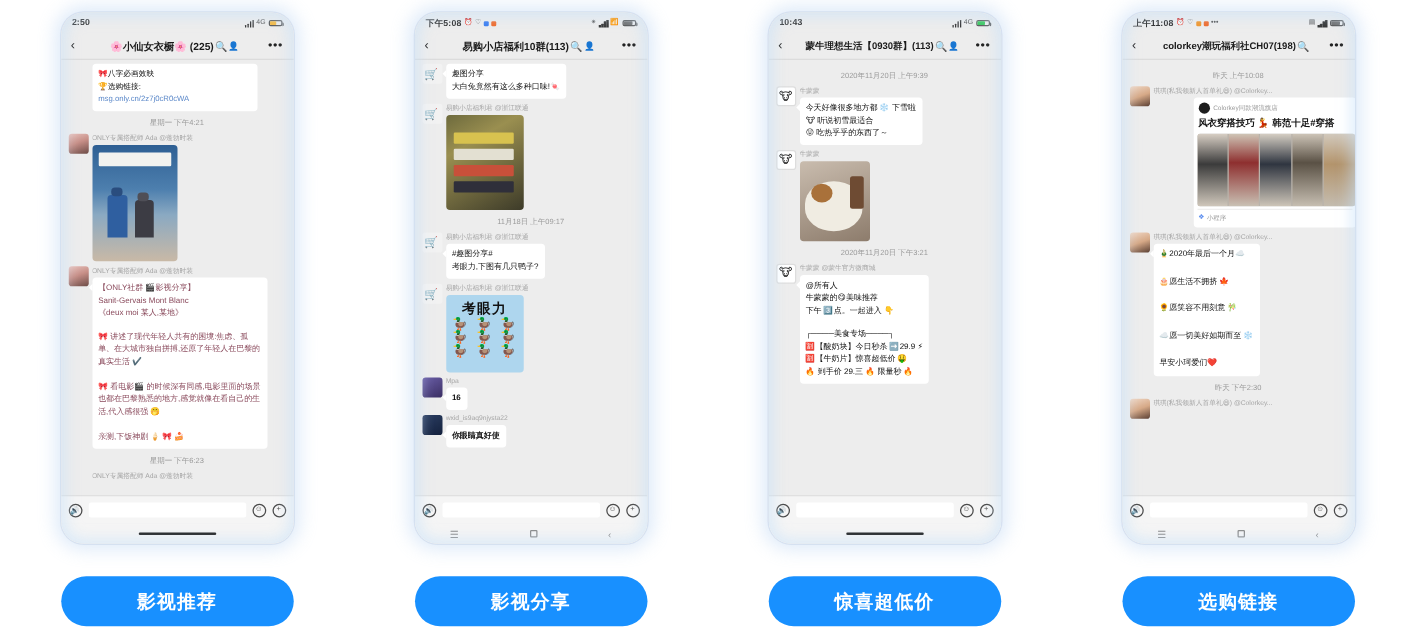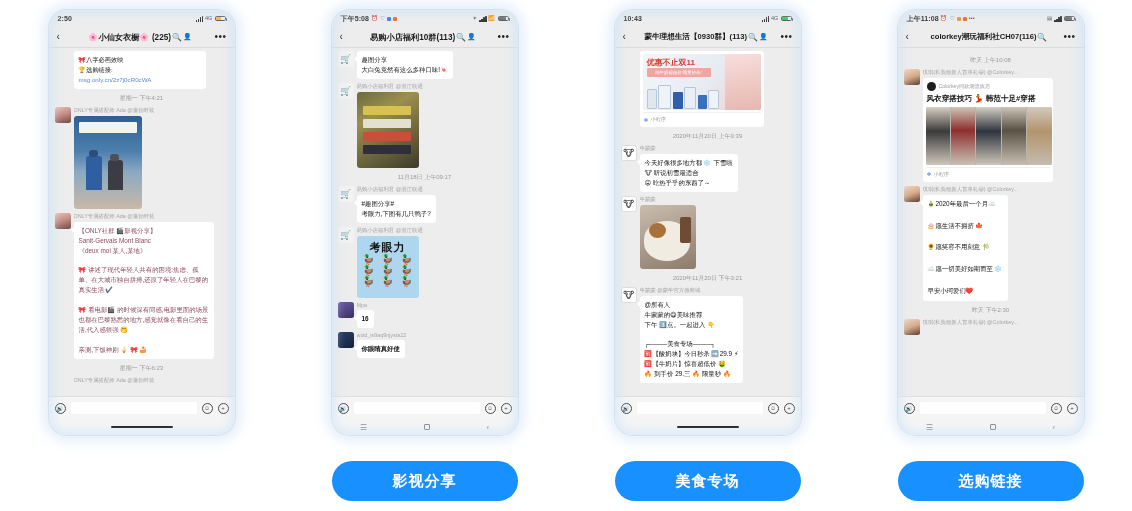--- a/index.html
+++ b/index.html
@@ -127,21 +127,21 @@
   .linkbox {
     background:#fff; border-radius:3px; padding:4px 5px; font-size:6.2px;
     line-height:1.6; color:#111; max-width:132px;
   }
   .linkbox a { color:#5b88c9; text-decoration:none; }
 
   
   .photo { border-radius:3px; overflow:hidden; display:block; }
 
   
-  .mpcard { background:#fff; border-radius:3px; padding:3px; width:124px; }
+  .mpcard { background:#fff; border-radius:3px; padding:3px; width:124px;margin-left:32px; }
   .mp-foot { display:flex; align-items:center; gap:2px; font-size:5.2px; color:#9a9a9a; padding:3px 1px 1px; border-top:.4px solid #efefef; margin-top:2px;}
   .mp-ico { color:#5b8def; font-size:5.5px; }
 
   
   .inputbar {
     height:23px; background:#f5f5f5; border-top:.5px solid #e0e0e0;
     display:flex; align-items:center; gap:5px; padding:0 6px;
   }
   .circ-ico {
     width:11px;height:11px;border-radius:50%;border:.8px solid #4a4a4a;
@@ -267,20 +267,21 @@
           <span class="circ-ico">🔊</span>
           <div class="input-field"></div>
           <span class="circ-ico">☺</span>
           <span class="circ-ico">+</span>
         </div>
         <div class="navbar-ios">
           <div class="home-ind"></div>
         </div>
       </div>
     </div>
+    <button class="pill">影视推荐</button>
   </div>
 
   <div class="column">
     <div class="phone">
       <div class="phone-inner">
 
         <div class="statusbar">
           <div class="sb-left">
             <span class="sb-time">下午5:08</span>
             <span class="sb-ico">⏰</span>
@@ -443,39 +444,20 @@
           <span class="tb-title" style="font-size:7.6px;">
             <span>蒙牛理想生活【0930群】(113)</span>
             <span class="tb-search">🔍</span>
             <span class="tb-people">👤</span>
           </span>
           <span class="tb-more">•••</span>
         </div>
 
         <div class="chat scroll-blur">
 
-          <div class="mpcard" style="margin-left:19px;">
-            <div style="width:118px;height:56px;border-radius:2px;overflow:hidden;position:relative;background:linear-gradient(120deg,#f3f5f8 0%,#e7ecf2 55%,#efc9c3 100%);">
-              <div style="position:absolute;top:3px;left:4px;font-size:8px;font-weight:800;color:#e0342b;">优惠不止双11</div>
-              <div style="position:absolute;top:14px;left:4px;width:64px;height:9px;background:#f2a5a0;border-radius:1px;font-size:4.4px;color:#fff;display:flex;align-items:center;justify-content:center;">纯牛奶超值价!限量秒杀!</div>
-              <div style="position:absolute;bottom:1px;left:4px;display:flex;gap:1.5px;align-items:flex-end;">
-                <span style="width:10px;height:20px;background:#dfe7f0;border:.5px solid #b7c6d8;border-radius:1px;display:block;"></span>
-                <span style="width:13px;height:24px;background:#eef3f8;border:.5px solid #b7c6d8;border-radius:1px;display:block;"></span>
-                <span style="width:10px;height:17px;background:#2e5fa8;border-radius:1px;display:block;"></span>
-                <span style="width:12px;height:22px;background:#e9eff6;border:.5px solid #b7c6d8;border-radius:1px;display:block;"></span>
-                <span style="width:9px;height:14px;background:#3a6fbb;border-radius:1px;display:block;"></span>
-                <span style="width:11px;height:19px;background:#eef3f8;border:.5px solid #b7c6d8;border-radius:1px;display:block;"></span>
-              </div>
-              <div style="position:absolute;right:0;top:0;width:36px;height:56px;background:linear-gradient(170deg,#f7dedd,#e7b7b0);"></div>
-            </div>
-            <div class="mp-foot">
-              <span class="mp-ico">❖</span>
-              <span>小程序</span>
-            </div>
-          </div>
 
           <div class="daystamp">2020年11月20日 上午9:39</div>
 
           <div class="msg">
             <div class="avatar" style="background:#fff;border:.5px solid #ddd;display:flex;align-items:center;justify-content:center;font-size:9px;">🐮</div>
             <div class="msg-col">
               <div class="sender">
                 <span>牛蒙蒙</span>
               </div>
               <div class="bubble" style="white-space:pre-line;max-width:138px;">今天好像很多地方都 ❄️ 下雪啦
@@ -524,21 +506,21 @@
           <span class="circ-ico">🔊</span>
           <div class="input-field"></div>
           <span class="circ-ico">☺</span>
           <span class="circ-ico">+</span>
         </div>
         <div class="navbar-ios">
           <div class="home-ind"></div>
         </div>
       </div>
     </div>
-    <button class="pill">美食专场</button>
+    <button class="pill">惊喜超低价</button>
   </div>
 
   <div class="column">
     <div class="phone">
       <div class="phone-inner">
 
         <div class="statusbar">
           <div class="sb-left">
             <span class="sb-time">上午11:08</span>
             <span class="sb-ico">⏰</span>
@@ -557,21 +539,21 @@
               </span>
             <span class="batt">
                 <i style="background:#6d6d6d;width:75%"></i>
               </span>
           </div>
         </div>
 
         <div class="titlebar">
           <span class="tb-back">‹</span>
           <span class="tb-title" style="font-size:7.6px;">
-            <span>colorkey潮玩福利社CH07(116)</span>
+            <span>colorkey潮玩福利社CH07(198)</span>
             <span class="tb-search">🔍</span>
           </span>
           <span class="tb-more">•••</span>
         </div>
 
         <div class="chat scroll-blur">
 
           <div class="daystamp">昨天 上午10:08</div>
 
           <div class="msg">

